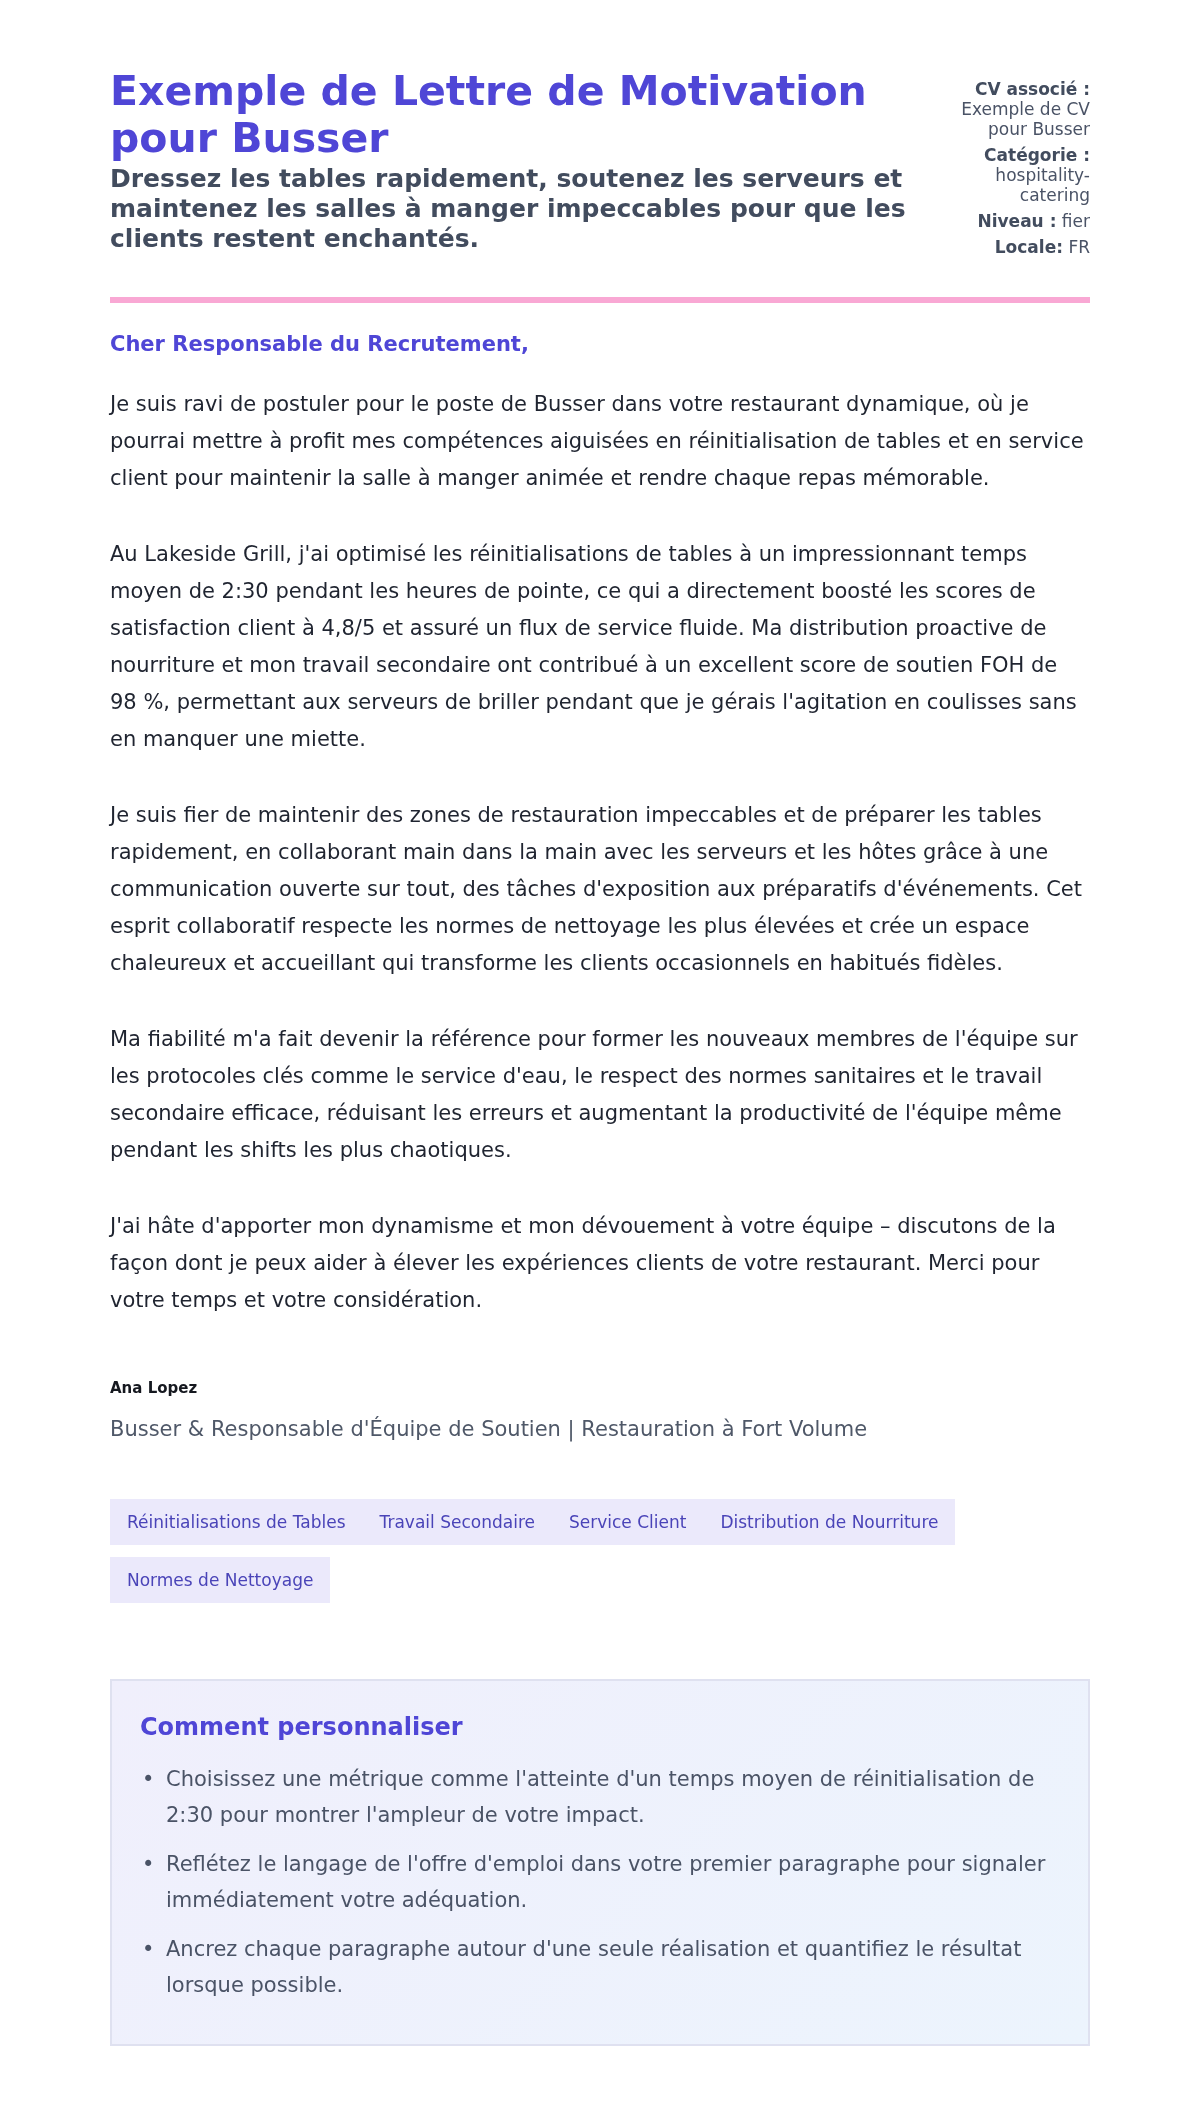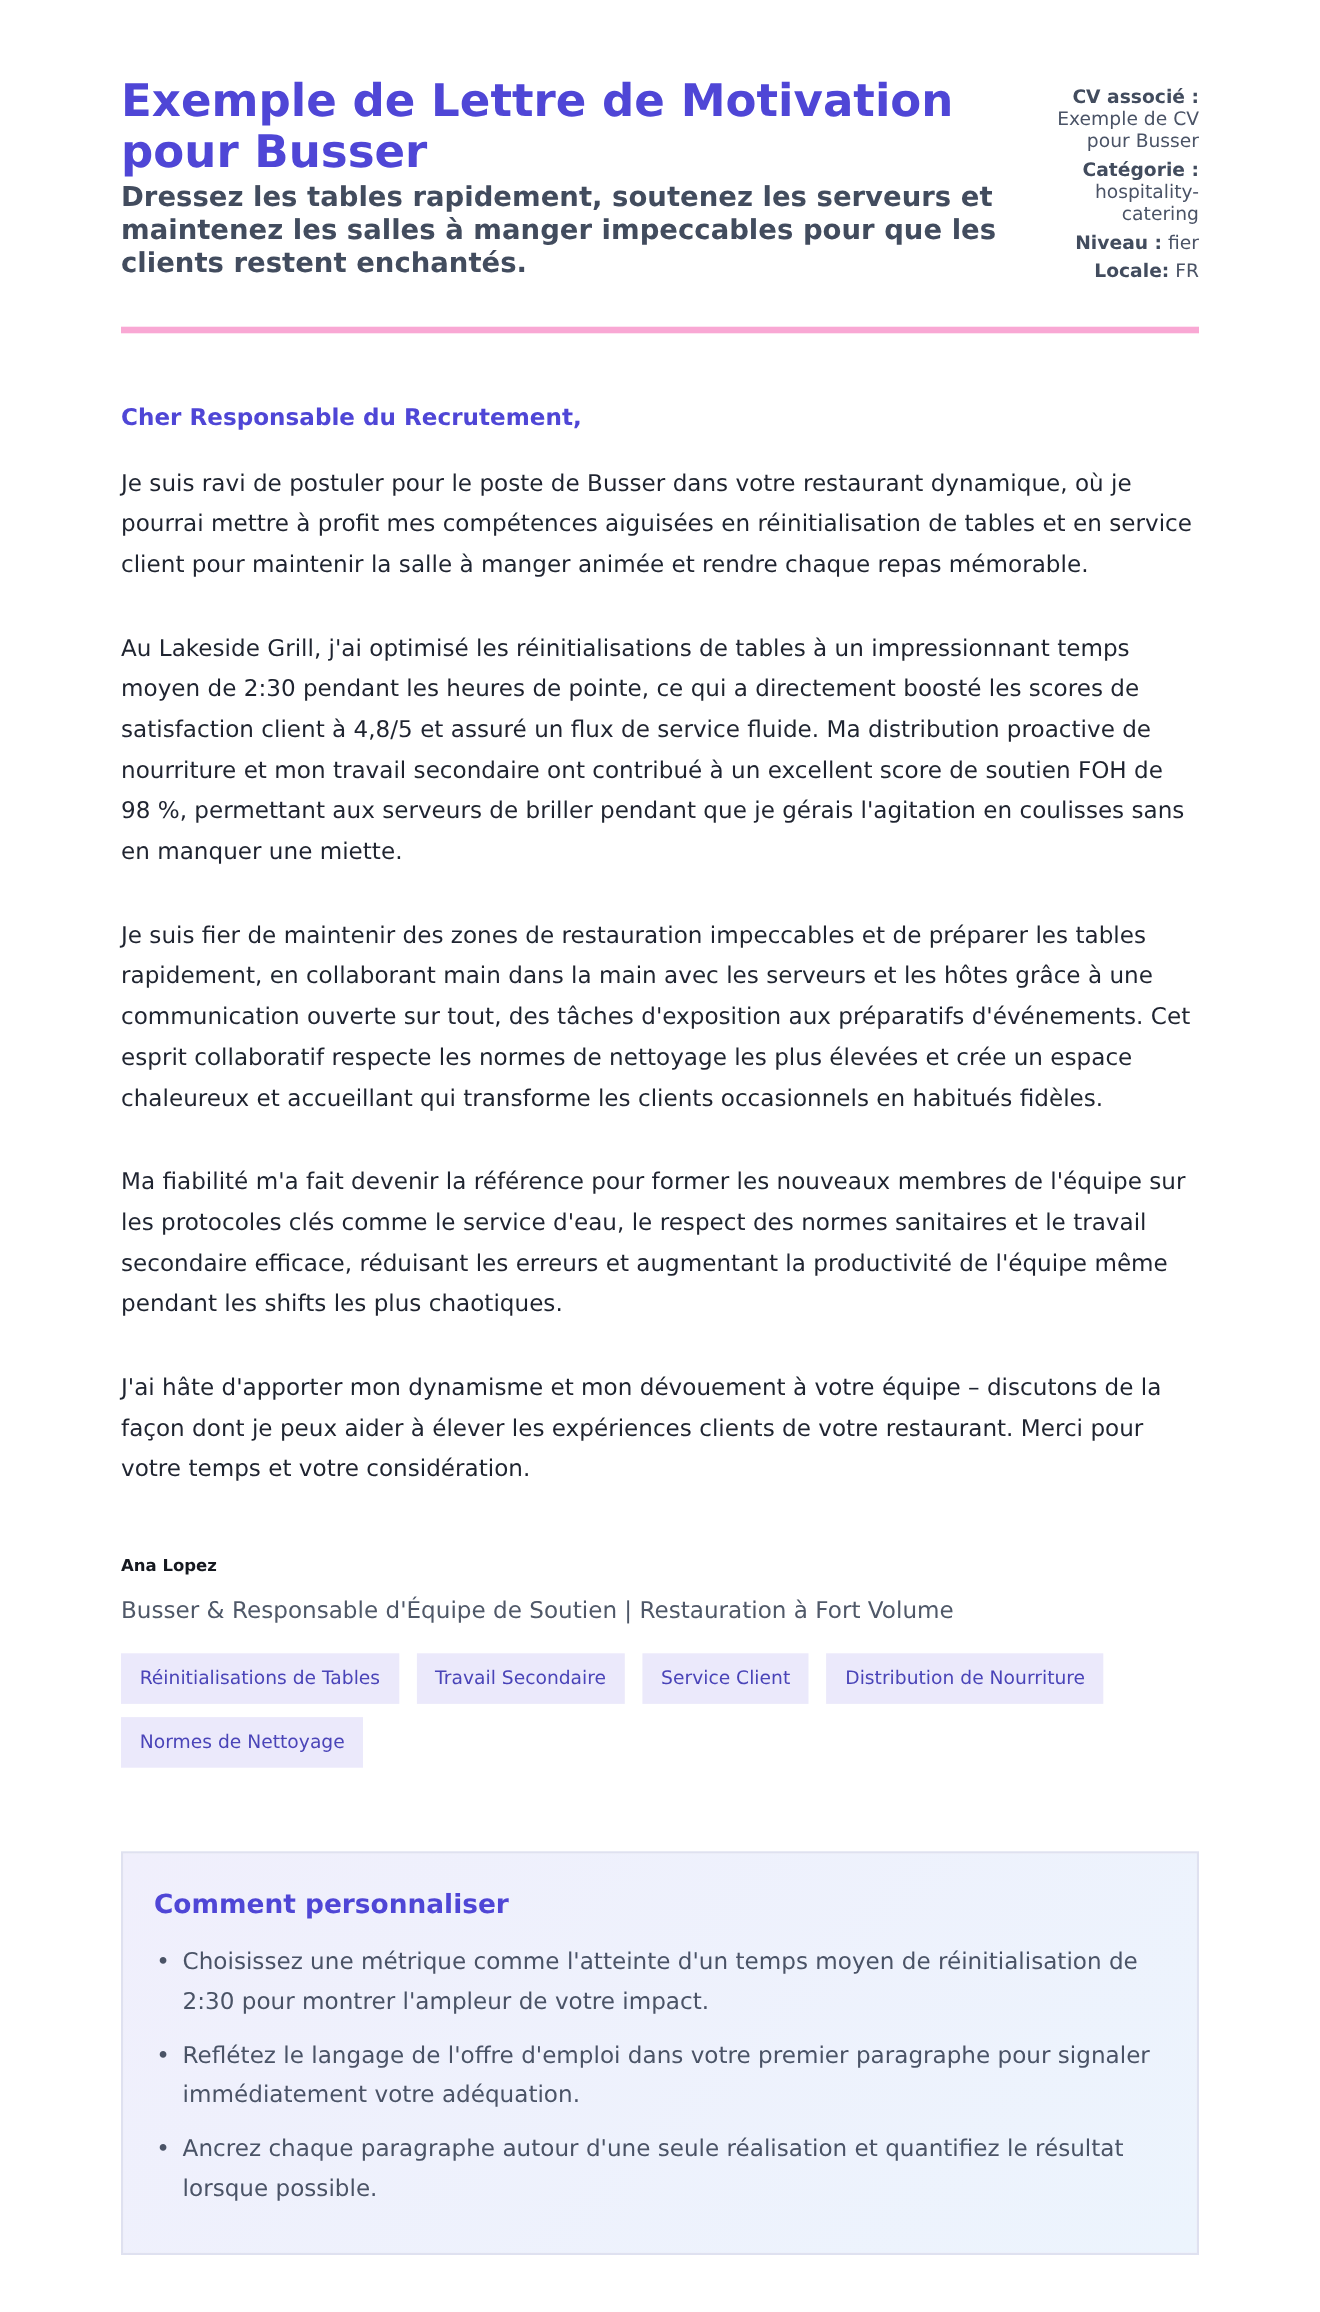--- a/index.html
+++ b/index.html
@@ -39,21 +39,21 @@
       width: 160px;
       text-align: right;
       font-size: 17px;
       line-height: 20px;
       color: #4a5366;
       margin-top: 11px;
     }
     .meta-item { margin-bottom: 6px; }
     .meta-label { font-weight: bold; color: #424c5e; }
     .salutation {
-      margin-top: 64px;
+      margin-top: 29px;
       font-size: 21px;
       font-weight: bold;
       color: #4f46d6;
     }
     .body-text { margin-top: 30px; }
     .para {
       font-size: 21px;
       line-height: 37px;
       color: #1f2430;
       margin-bottom: 39px;
@@ -63,24 +63,24 @@
       font-size: 15px;
       font-weight: bold;
       color: #15181f;
     }
     .sig-title {
       font-size: 21px;
       color: #4f5868;
       margin-top: 20px;
     }
     .tags {
-      margin-top: 27px;
+      margin-top: 58px;
       display: flex;
       flex-wrap: wrap;
-      gap: 12px 16px;
+      gap: 12px 0;
       width: 900px;
       text-align: right;
     }
     .tag {
       background: #ebe9fb;
       color: #4a44b8;
       font-size: 17px;
       padding: 12px 17px;
       line-height: 22px;
     }

